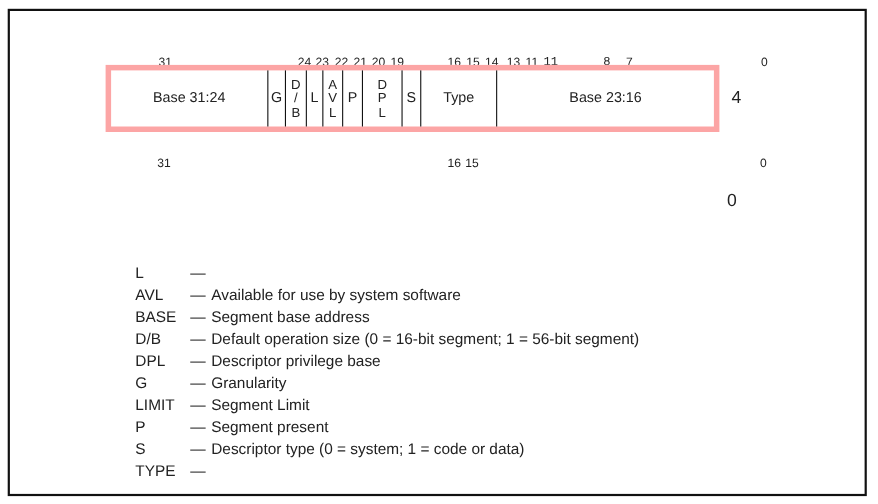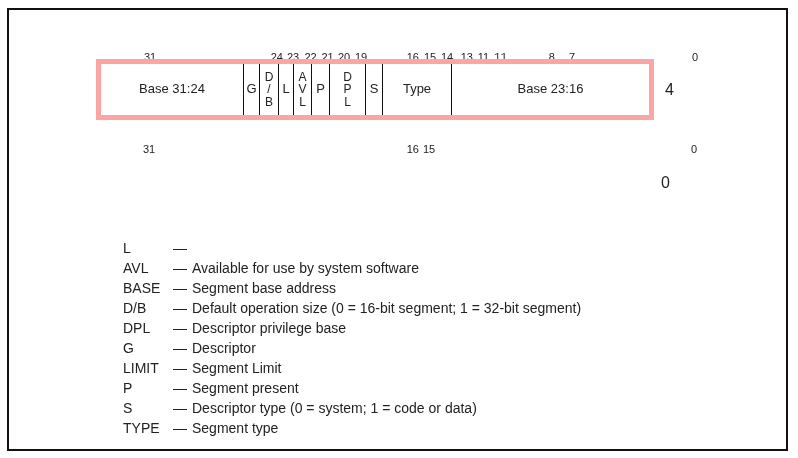--- a/index.html
+++ b/index.html
@@ -135,47 +135,46 @@
       <span class="legend-desc">Available for use by system software</span>
     </div>
     <div class="legend-row">
       <span class="legend-abbr">BASE</span>
       <span class="legend-dash">—</span>
       <span class="legend-desc">Segment base address</span>
     </div>
     <div class="legend-row">
       <span class="legend-abbr">D/B</span>
       <span class="legend-dash">—</span>
-      <span class="legend-desc">Default operation size (0 = 16-bit segment; 1 = 32-bit segment)</span>
+      <span class="legend-desc">Default operation size (0 = 16-bit segment; 1 = 56-bit segment)</span>
     </div>
     <div class="legend-row">
       <span class="legend-abbr">DPL</span>
       <span class="legend-dash">—</span>
       <span class="legend-desc">Descriptor privilege base</span>
     </div>
     <div class="legend-row">
       <span class="legend-abbr">G</span>
       <span class="legend-dash">—</span>
-      <span class="legend-desc">Descriptor</span>
+      <span class="legend-desc">Granularity</span>
     </div>
     <div class="legend-row">
       <span class="legend-abbr">LIMIT</span>
       <span class="legend-dash">—</span>
       <span class="legend-desc">Segment Limit</span>
     </div>
     <div class="legend-row">
       <span class="legend-abbr">P</span>
       <span class="legend-dash">—</span>
       <span class="legend-desc">Segment present</span>
     </div>
     <div class="legend-row">
       <span class="legend-abbr">S</span>
       <span class="legend-dash">—</span>
       <span class="legend-desc">Descriptor type (0 = system; 1 = code or data)</span>
     </div>
     <div class="legend-row">
       <span class="legend-abbr">TYPE</span>
       <span class="legend-dash">—</span>
-      <span class="legend-desc">Segment type</span>
     </div>
   </div>
 
 </div>
 
 </body></html>

